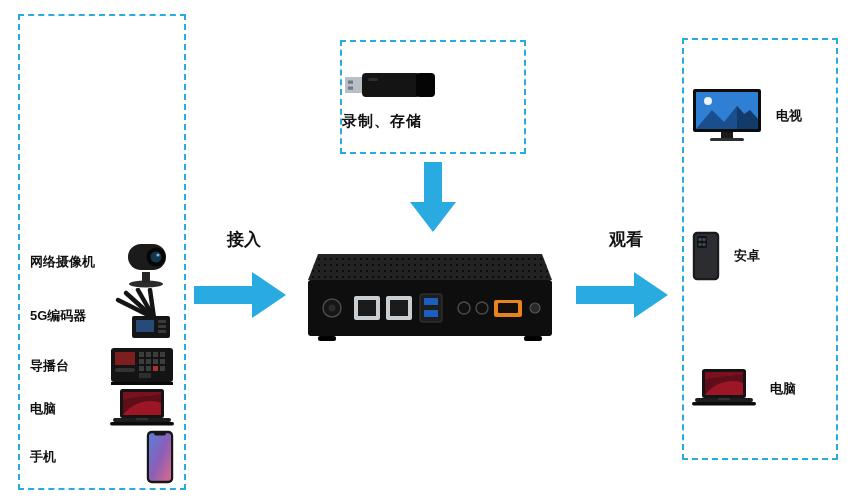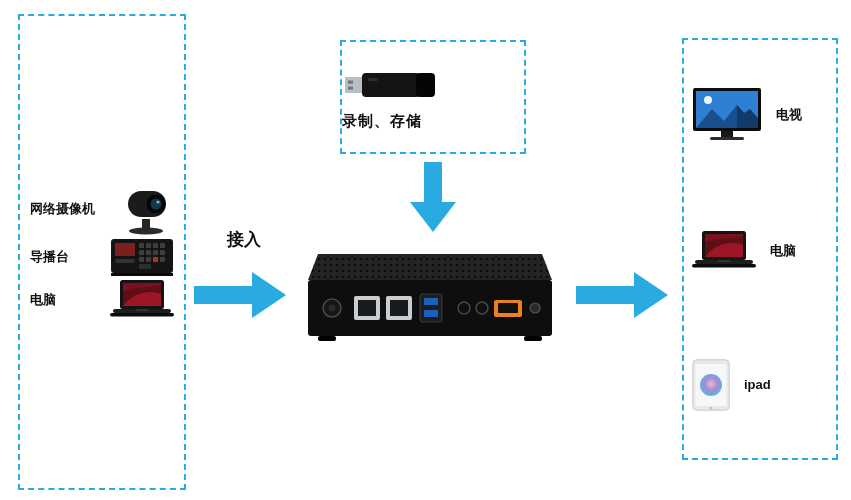--- a/index.html
+++ b/index.html
@@ -1,21 +1,21 @@
 <!DOCTYPE html>
 <html><head>
 <meta charset="utf-8">
 <style>
   html,body{margin:0;padding:0;background:#fff;}
   .canvas{
     position:relative;width:851px;height:500px;background:#fff;overflow:hidden;
     font-family:"Liberation Sans", sans-serif;color:#111;
   }
   .dashed-box{border:2px dashed #29abe2;box-sizing:border-box;position:absolute;background:#fff;}
-  .panel-left{left:18px;top:14px;width:168px;height:476px;display:flex;flex-direction:column;justify-content:center;padding:4px 10px;}
+  .panel-left{left:18px;top:14px;width:168px;height:476px;display:flex;flex-direction:column;justify-content:flex-end;padding:4px 10px;}
   .panel-right{left:682px;top:38px;width:156px;height:422px;display:flex;flex-direction:column;justify-content:space-around;padding:4px 8px;}
   .panel-storage{left:340px;top:40px;width:186px;height:114px;display:flex;flex-direction:column;align-items:flex-start;justify-content:center;gap:6px;}
   .dev-row{display:flex;align-items:center;justify-content:space-between;gap:6px;}
   .dev-row.rtl{justify-content:flex-start;gap:14px;}
   .dev-label{font-weight:bold;font-size:13px;white-space:nowrap;}
   .storage-label{font-weight:bold;font-size:15px;letter-spacing:1px;}
   .flow-label{position:absolute;width:84px;text-align:center;font-weight:bold;font-size:17px;}
   .abs{position:absolute;}
   .icon-wrap{display:flex;align-items:center;justify-content:center;}
 </style>
@@ -34,20 +34,40 @@
           <rect x="24" y="36" width="8" height="11" fill="#262626"></rect>
           <rect x="10" y="8" width="38" height="26" rx="13" fill="#1b1b1b"></rect>
           <circle cx="38" cy="21" r="9.5" fill="#060606"></circle>
           <circle cx="38" cy="21" r="5.5" fill="#15364f"></circle>
           <circle cx="40" cy="19" r="1.6" fill="#7fb3d8"></circle>
         </svg>
       </span>
     </div>
 
 
+    <div class="dev-row">
+      <span class="dev-label">5G编码器</span>
+      <span class="icon-wrap">
+        <svg width="62" height="56" viewBox="0 0 62 56">
+          <g stroke="#141414" stroke-width="4.5" stroke-linecap="round">
+            <line x1="42" y1="30" x2="6" y2="12"></line>
+            <line x1="42" y1="30" x2="14" y2="5"></line>
+            <line x1="42" y1="30" x2="26" y2="2"></line>
+            <line x1="42" y1="30" x2="38" y2="2"></line>
+          </g>
+          <rect x="20" y="28" width="38" height="22" rx="2" fill="#151515"></rect>
+          <rect x="24" y="32" width="18" height="12" fill="#274a78"></rect>
+          <g fill="#3a3a3a">
+            <rect x="46" y="32" width="8" height="3"></rect>
+            <rect x="46" y="37" width="8" height="3"></rect>
+            <rect x="46" y="42" width="8" height="3"></rect>
+          </g>
+        </svg>
+      </span>
+    </div>
 
     <div class="dev-row">
       <span class="dev-label">导播台</span>
       <span class="icon-wrap">
         <svg width="64" height="44" viewBox="0 0 64 44">
           <rect x="1" y="4" width="62" height="34" rx="3" fill="#141414"></rect>
           <rect x="5" y="8" width="20" height="13" fill="#7e1f1f"></rect>
           <rect x="5" y="24" width="20" height="4" rx="2" fill="#333"></rect>
           <g fill="#3d3d3d">
             <rect x="29" y="8" width="5" height="5"></rect>
@@ -77,20 +97,37 @@
           <rect x="13" y="4" width="38" height="23" fill="#5e0e16"></rect>
           <path d="M13 27 C 22 14, 40 10, 51 15 L 51 27 Z" fill="#9c1626"></path>
           <path d="M13 12 C 24 8, 34 9, 51 6 L 51 4 L 13 4 Z" fill="#7c1020"></path>
           <rect x="3" y="30" width="58" height="4" rx="2" fill="#1d1d1d"></rect>
           <rect x="0" y="34" width="64" height="3.5" rx="1.7" fill="#0b0b0b"></rect>
           <rect x="26" y="30" width="12" height="2.2" rx="1" fill="#333"></rect>
         </svg>
       </span>
     </div>
 
+    <div class="dev-row">
+      <span class="dev-label">手机</span>
+      <span class="icon-wrap">
+        <svg width="28" height="54" viewBox="0 0 28 54">
+          <defs>
+            <linearGradient id="g-ph1" x1="0" y1="0" x2="1" y2="1">
+              <stop offset="0" stop-color="#5a7fd6"></stop>
+              <stop offset="0.5" stop-color="#8a5fb8"></stop>
+              <stop offset="1" stop-color="#d86a8a"></stop>
+            </linearGradient>
+          </defs>
+          <rect x="0.8" y="0.8" width="26.4" height="52.4" rx="5" fill="#161616"></rect>
+          <rect x="3" y="3.2" width="22" height="47.6" rx="3" fill="url(#g-ph1)"></rect>
+          <rect x="8" y="1.6" width="12" height="4" rx="2" fill="#161616"></rect>
+        </svg>
+      </span>
+    </div>
   </div>
 
   <div class="flow-label abs" style="left:202px;top:228px;">接入</div>
   <div class="abs" style="left:194px;top:272px;">
     <svg width="92" height="46" viewBox="0 0 92 46">
       <polygon points="0,14 58,14 58,0 92,23 58,46 58,32 0,32" fill="#29abe2"></polygon>
     </svg>
   </div>
 
   <div class="dashed-box panel-storage">
@@ -151,20 +188,21 @@
       <g>
         <rect x="196" y="50" width="28" height="17" rx="2" fill="#e8821e"></rect>
         <rect x="200" y="53" width="20" height="10" rx="1" fill="#13100c"></rect>
       </g>
       <g>
         <circle cx="237" cy="58" r="5" fill="#2a2a2a" stroke="#555" stroke-width="1.2"></circle>
       </g>
     </svg>
   </div>
 
+  <div class="flow-label abs" style="left:584px;top:228px;">观看</div>
   <div class="abs" style="left:576px;top:272px;">
     <svg width="92" height="46" viewBox="0 0 92 46">
       <polygon points="0,14 58,14 58,0 92,23 58,46 58,32 0,32" fill="#29abe2"></polygon>
     </svg>
   </div>
 
   <div class="dashed-box panel-right">
 
     <div class="dev-row rtl">
       <span class="icon-wrap">
@@ -174,50 +212,46 @@
           <path d="M4 41 L20 22 L32 34 L45 18 L66 41 Z" fill="#1b4e8c"></path>
           <path d="M45 18 L52 26 L58 22 L66 31 L66 41 L45 41 Z" fill="#123a6b"></path>
           <circle cx="16" cy="13" r="4" fill="#eef4fa"></circle>
           <rect x="29" y="44" width="12" height="6" fill="#1a1a1a"></rect>
           <rect x="18" y="50" width="34" height="3" rx="1.5" fill="#2e2e2e"></rect>
         </svg>
       </span>
       <span class="dev-label">电视</span>
     </div>
 
+    <div class="dev-row rtl">
+      <span class="icon-wrap">
+        <svg width="28" height="50" viewBox="0 0 28 50">
+          <rect x="0.8" y="0.8" width="26.4" height="48.4" rx="4.5" fill="#1a1a1a"></rect>
+          <rect x="3" y="3" width="22" height="44" rx="2.5" fill="#2b2d31"></rect>
+          <rect x="5" y="5" width="10" height="12" rx="2" fill="#101113"></rect>
+          <circle cx="8" cy="8.5" r="1.8" fill="#3a4a5a"></circle>
+          <circle cx="12" cy="8.5" r="1.8" fill="#3a4a5a"></circle>
+          <circle cx="8" cy="13.5" r="1.8" fill="#3a4a5a"></circle>
+          <circle cx="12" cy="13.5" r="1.8" fill="#3a4a5a"></circle>
+        </svg>
+      </span>
+      <span class="dev-label">安卓</span>
+    </div>
 
     <div class="dev-row rtl">
       <span class="icon-wrap">
         <svg width="64" height="42" viewBox="0 0 64 42">
           <rect x="10" y="1" width="44" height="29" rx="2.5" fill="#141414"></rect>
           <rect x="13" y="4" width="38" height="23" fill="#5e0e16"></rect>
           <path d="M13 27 C 22 14, 40 10, 51 15 L 51 27 Z" fill="#9c1626"></path>
           <path d="M13 12 C 24 8, 34 9, 51 6 L 51 4 L 13 4 Z" fill="#7c1020"></path>
           <rect x="3" y="30" width="58" height="4" rx="2" fill="#1d1d1d"></rect>
           <rect x="0" y="34" width="64" height="3.5" rx="1.7" fill="#0b0b0b"></rect>
           <rect x="26" y="30" width="12" height="2.2" rx="1" fill="#333"></rect>
         </svg>
       </span>
       <span class="dev-label">电脑</span>
     </div>
 
-    <div class="dev-row rtl">
-      <span class="icon-wrap">
-        <svg width="38" height="52" viewBox="0 0 38 52">
-          <defs>
-            <radialGradient id="g-ipad" cx="0.5" cy="0.45" r="0.6">
-              <stop offset="0" stop-color="#f2b4c8"></stop>
-              <stop offset="0.5" stop-color="#9b8fd6"></stop>
-              <stop offset="1" stop-color="#58b7e8"></stop>
-            </radialGradient>
-          </defs>
-          <rect x="0.8" y="0.8" width="36.4" height="50.4" rx="4" fill="#e8e8ea" stroke="#c9c9cc"></rect>
-          <rect x="3.5" y="5" width="31" height="42" rx="1.5" fill="#f6f7f9"></rect>
-          <circle cx="19" cy="26" r="11" fill="url(#g-ipad)"></circle>
-          <circle cx="19" cy="49.2" r="1.4" fill="#c2c2c6"></circle>
-        </svg>
-      </span>
-      <span class="dev-label">ipad</span>
-    </div>
 
   </div>
 
 </div>
 
 </body></html>

